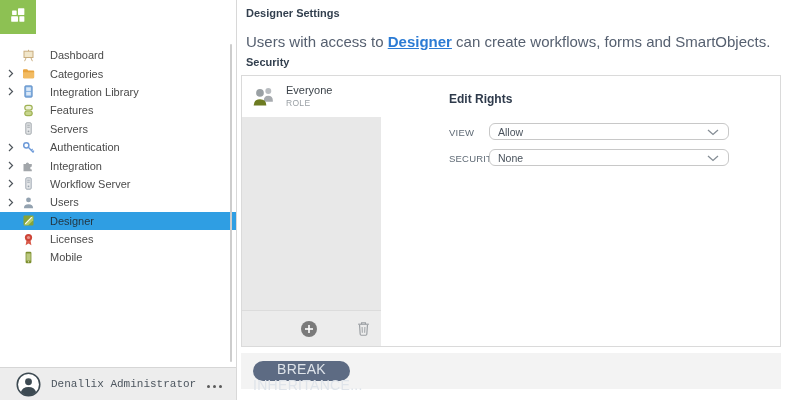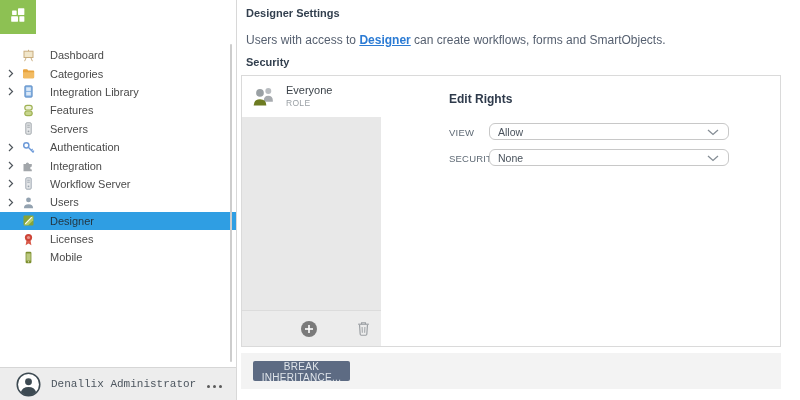--- a/index.html
+++ b/index.html
@@ -33,21 +33,21 @@
              background:#ededed; border-top:1px solid #d6d6d6;
              display:flex; align-items:center; }
   .avatar { margin-left:16px; display:flex; }
   .username { margin-left:10px; font-size:11px; color:#4d565f;font-family:Liberation Mono, monospace; }
   .dots { margin-left:auto; margin-right:14px; display:flex; gap:3px; margin-top:4px; }
   .dots i { width:3px; height:3px; border-radius:50%; background:#5a5a5a; display:block; }
 
   
   .main { position:absolute; left:237px; top:0; width:563px; height:348px; background:#fff; }
   .page-title { position:absolute; left:9px; top:7px; font-size:11px; font-weight:bold; color:#323f4e; }
-  .desc { position:absolute; left:9px; top:33px; font-size:12px; color:#566070; white-space:nowrap; }
+  .desc { position:absolute; left:9px; top:33px; font-size:15px; color:#566070; white-space:nowrap; }
   .desc a { color:#2b7bd4; font-weight:bold; text-decoration:underline; cursor:pointer; }
   .section-title { position:absolute; left:9px; top:56px; font-size:11px; font-weight:bold; color:#323f4e; }
 
   .card { position:absolute; left:4px; top:75px; width:540px; height:272px;
           background:#fff; border:1px solid #dadada; }
   .member-col { position:absolute; left:0; top:0; width:139px; height:100%; }
   .member-item { position:relative; height:41px; background:#fff; cursor:pointer; }
   .member-icon { position:absolute; left:8px; top:9px; }
   .member-name { position:absolute; left:44px; top:8px; font-size:11px; color:#3c434a; }
   .member-type { position:absolute; left:44px; top:22px; font-size:8.5px; color:#9aa0a5; letter-spacing:.3px; }
@@ -62,21 +62,21 @@
   .field-label { position:absolute; left:207px; font-size:9.5px; color:#5f6a75; letter-spacing:.2px; }
   .field-label.l1 { top:51px; } .field-label.l2 { top:77px; }
   .select { position:absolute; left:247px; width:240px; height:17px; background:#fff;
             border:1px solid #c8c8c8; border-radius:6px; cursor:pointer; }
   .select.s1 { top:47px; } .select.s2 { top:73px; }
   .select .val { position:absolute; left:8px; top:2px; font-size:10.5px; color:#49525c; }
   .select .chev { position:absolute; right:9px; top:5px; display:flex; }
 
   .bottom-strip { position:absolute; left:4px; top:353px; width:540px; height:36px; background:#f3f3f3; }
   .break-btn { position:absolute; left:12px; top:8px; width:97px; height:20px; background:#5d6b83;
-               border:none; border-radius:2px; color:#dfe4ea; font-size:10px;
+               border:none; border-radius:10px; color:#dfe4ea; font-size:14px;
                font-family:"Liberation Sans", sans-serif; letter-spacing:.3px; cursor:pointer; }
 </style>
 </head>
 <body>
 
 <div class="app">
 
   <div class="sidebar">
     <div class="sb-header">
       <div class="logo">

